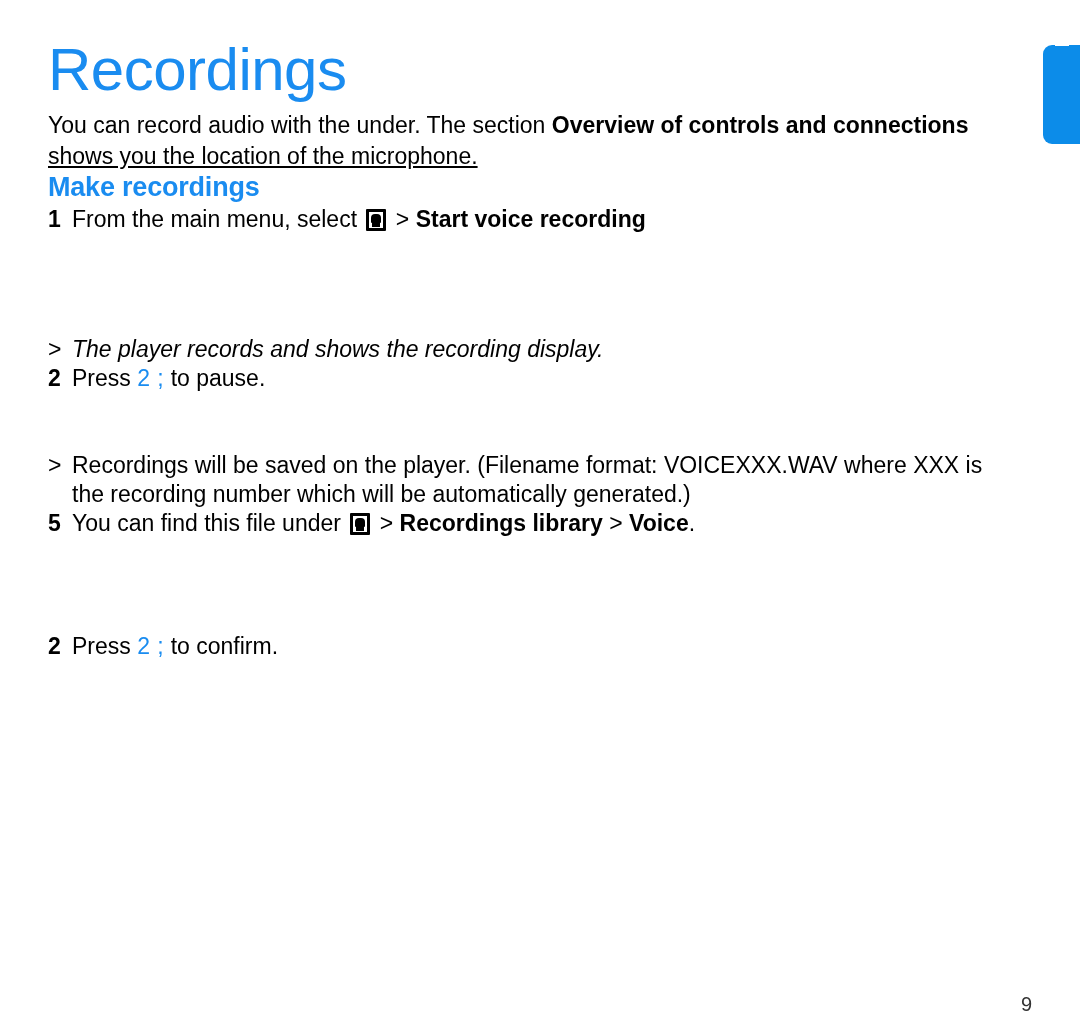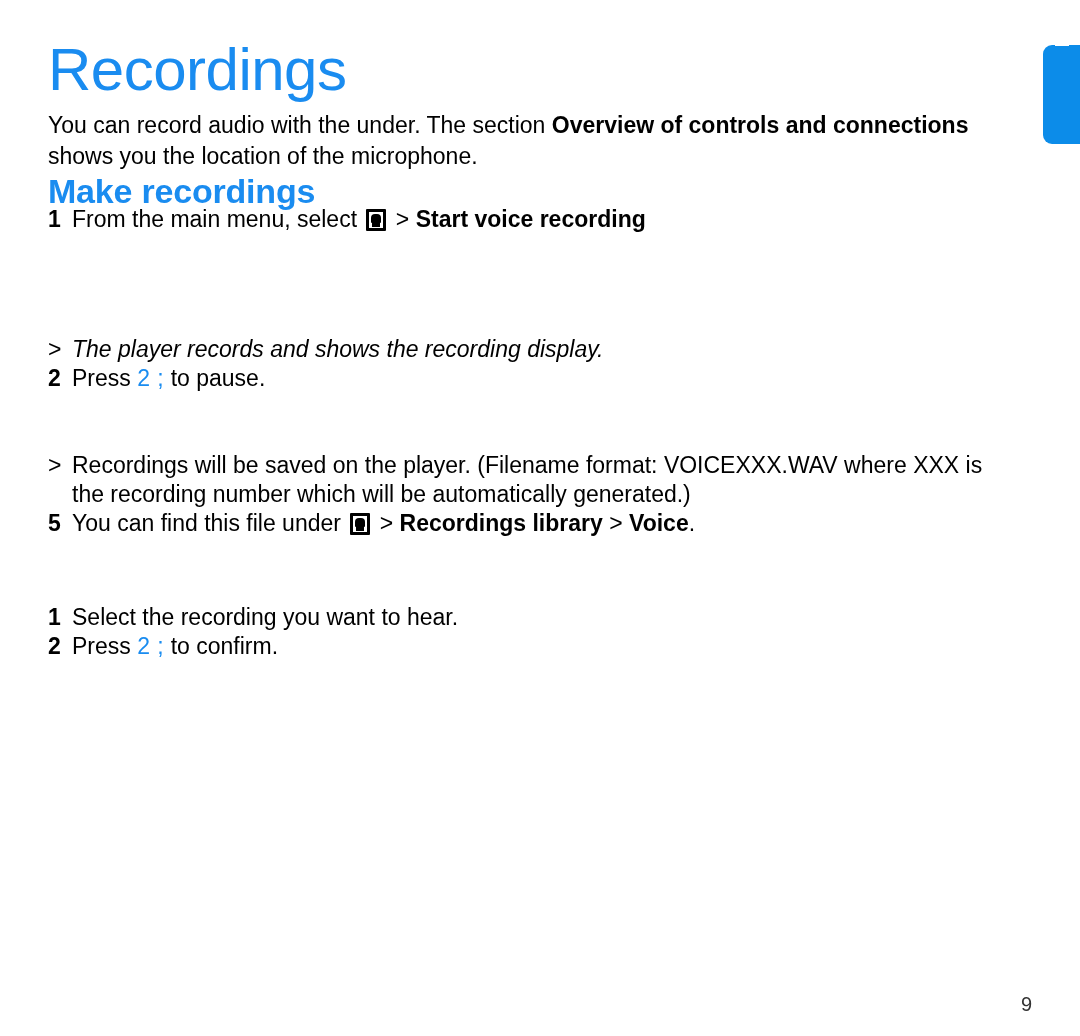--- a/index.html
+++ b/index.html
@@ -69,28 +69,28 @@
   #intro {
     position: absolute;
     left: 48px;
     top: 110px;
     width: 946px;
     font-size: 23px;
     line-height: 31px;
     text-align: justify;
     text-justify: inter-word;
   }
-  #intro .tail { text-align: left; }
+  #intro .tail { text-align: left; text-decoration: underline; }
 
   
   .section-heading {
     position: absolute;
     left: 48px;
     color: #1a8cf0;
-    font-size: 34px;
+    font-size: 27px;
     font-weight: bold;
     letter-spacing: -0.2px;
   }
   #heading-make { top: 172px; }
   #heading-play { top: 541px; }
 
   
   .row {
     position: absolute;
     left: 48px;
@@ -212,23 +212,20 @@
   <div class="row wrap" style="top:451px">
     <span class="marker gt">&gt;</span><span class="note-body">Recordings will be saved on the player. (Filename format: VOICEXXX.WAV where XXX is the recording number which will be automatically generated.)</span>
   </div>
 
   <div class="row" style="top:509px">
     <span class="marker">5</span><span>You can find this file under </span><span class="icon-mic"></span><span> &gt; </span><b>Recordings library</b><span> &gt; </span><b>Voice</b><span>.</span>
   </div>
 
 
 
-  <div class="row" style="top:603px">
-    <span class="marker">1</span><span>Select the recording you want to hear.</span>
-  </div>
 
   <div class="row" style="top:632px">
     <span class="marker">2</span><span>Press </span><span class="icon-play">2 ;</span><span> to confirm.</span>
   </div>
 
   <div id="page-number">9</div>
 
 </div>
 
 </body></html>

